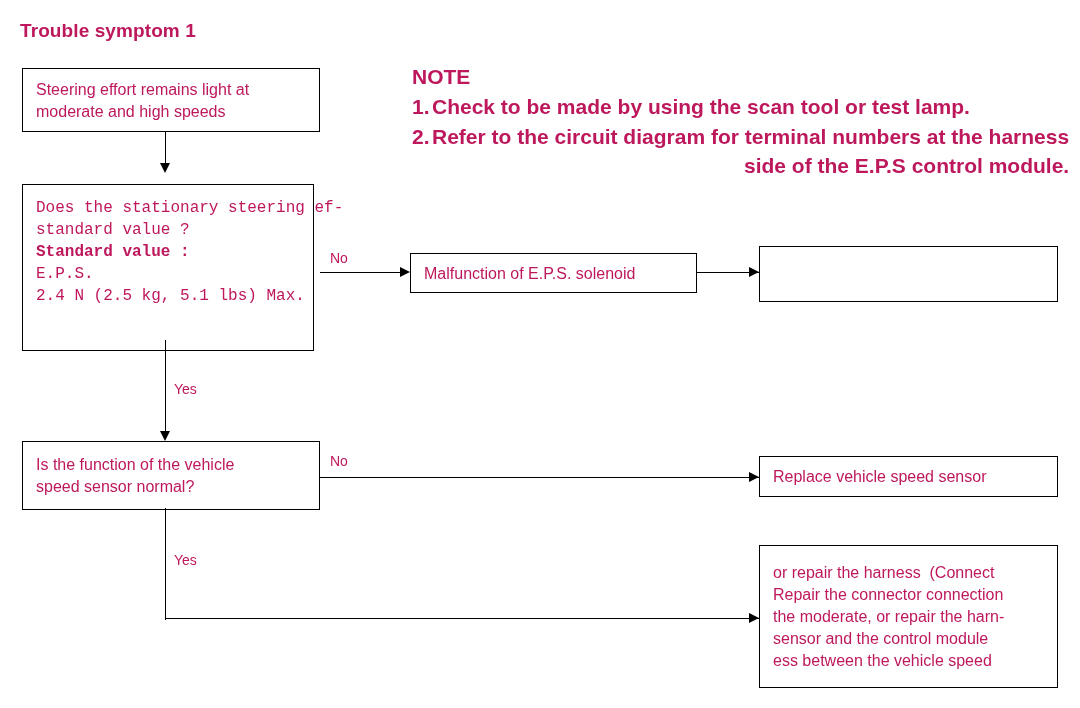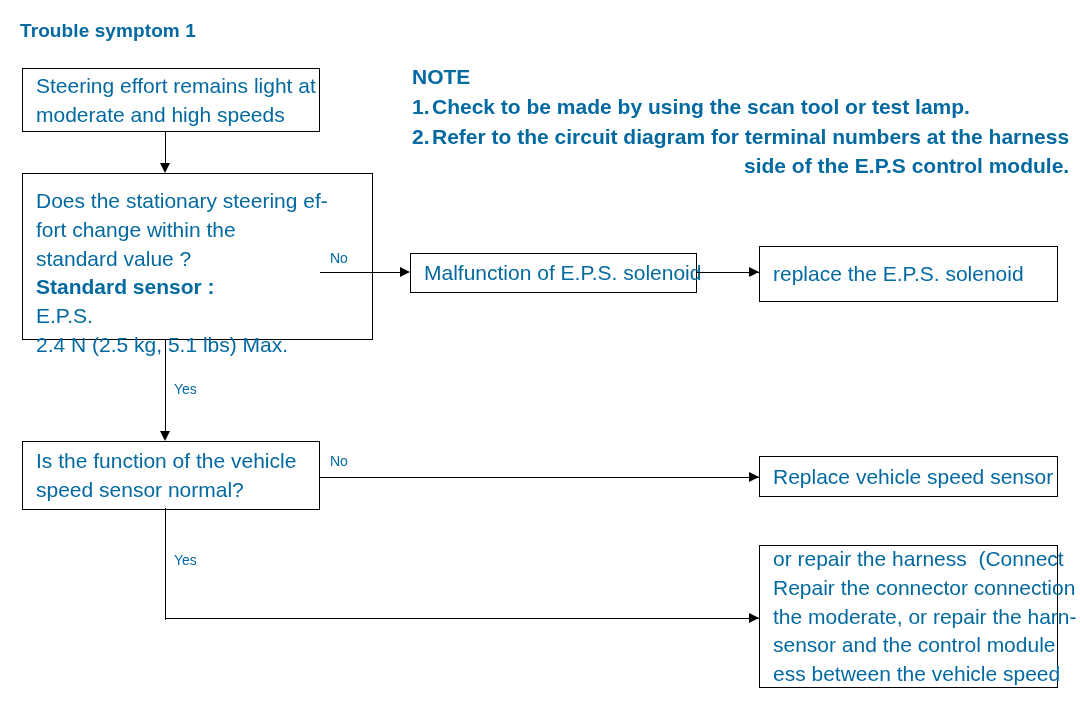--- a/index.html
+++ b/index.html
@@ -7,21 +7,21 @@
     margin: 0;
     padding: 0;
     background: #ffffff;
   }
   #page {
     position: relative;
     width: 1080px;
     height: 708px;
     background: #ffffff;
     font-family: "Liberation Sans", sans-serif;
-    color: #0369a1;
+    color: #be185d;
     overflow: hidden;
   }
 
   
   .title {
     position: absolute;
     left: 20px;
     top: 20px;
     font-size: 19px;
     font-weight: bold;
@@ -29,21 +29,21 @@
     white-space: nowrap;
   }
 
   
   .box {
     position: absolute;
     box-sizing: border-box;
     border: 1.6px solid #000000;
     background: #ffffff;
     padding: 9px 12px 8px 13px;
-    font-size: 21px;
+    font-size: 16px;
     line-height: 1.37;
     justify-content: flex-end;
   }
   .box .ln { display: block; white-space: pre; }
   .box .ln.bold { font-weight: bold; }
 
   .box-center {
     display: flex;
     align-items: center;
   }
@@ -140,45 +140,43 @@
   <div class="box box-center" style="left:22px; top:68px; width:298px; height:64px;">
     <div class="inner">
       <span class="ln">Steering effort remains light at</span>
       <span class="ln">moderate and high speeds</span>
     </div>
   </div>
 
   <div class="vline" style="left:165px; top:132px; height:33px;"></div>
   <div class="arrow-down" style="left:160px; top:163px;"></div>
 
-  <div class="box" style="left:22px; top:173px; width:351px; height:167px; padding-top:13px;">
+  <div class="box" style="left:22px; top:184px; width:292px; height:167px; padding-top:13px;font-family:Liberation Mono, monospace;">
     <span class="ln">Does the stationary steering ef-</span>
-    <span class="ln">fort change within the</span>
     <span class="ln">standard value ?</span>
-    <span class="ln bold">Standard sensor :</span>
+    <span class="ln bold">Standard value :</span>
     <span class="ln">E.P.S.</span>
     <span class="ln">2.4 N (2.5 kg, 5.1 lbs) Max.</span>
   </div>
 
   <div class="branch-label" style="left:330px; top:250px;">No</div>
   <div class="hline" style="left:320px; top:272px; width:84px;"></div>
   <div class="arrow-right" style="left:400px; top:267px;"></div>
 
   <div class="box box-center" style="left:410px; top:253px; width:287px; height:40px;">
     <div class="inner">
       <span class="ln">Malfunction of E.P.S. solenoid</span>
     </div>
   </div>
 
   <div class="hline" style="left:697px; top:272px; width:64px;"></div>
   <div class="arrow-right" style="left:749px; top:267px;"></div>
 
   <div class="box box-center" style="left:759px; top:246px; width:299px; height:56px;">
     <div class="inner">
-      <span class="ln">replace the E.P.S. solenoid</span>
     </div>
   </div>
 
   <div class="vline" style="left:165px; top:340px; height:93px;"></div>
   <div class="arrow-down" style="left:160px; top:431px;"></div>
   <div class="branch-label" style="left:174px; top:381px;">Yes</div>
 
   <div class="box box-center" style="left:22px; top:441px; width:298px; height:69px;">
     <div class="inner">
       <span class="ln">Is the function of the vehicle</span>

